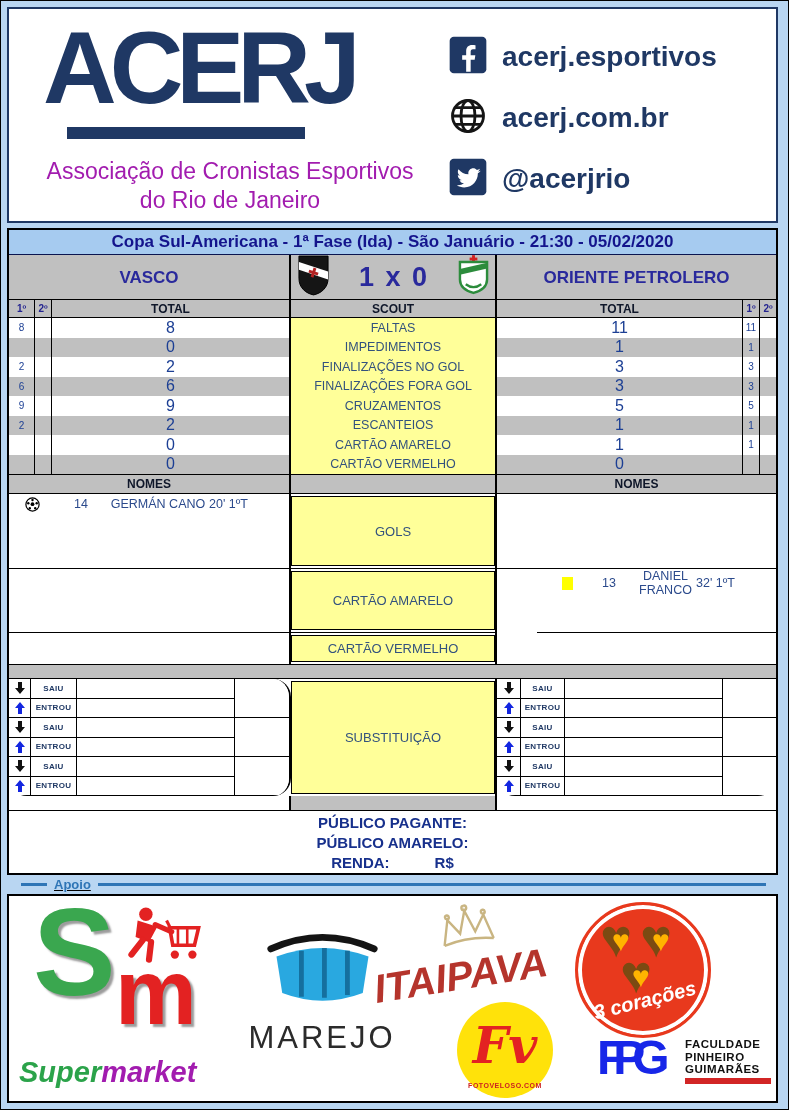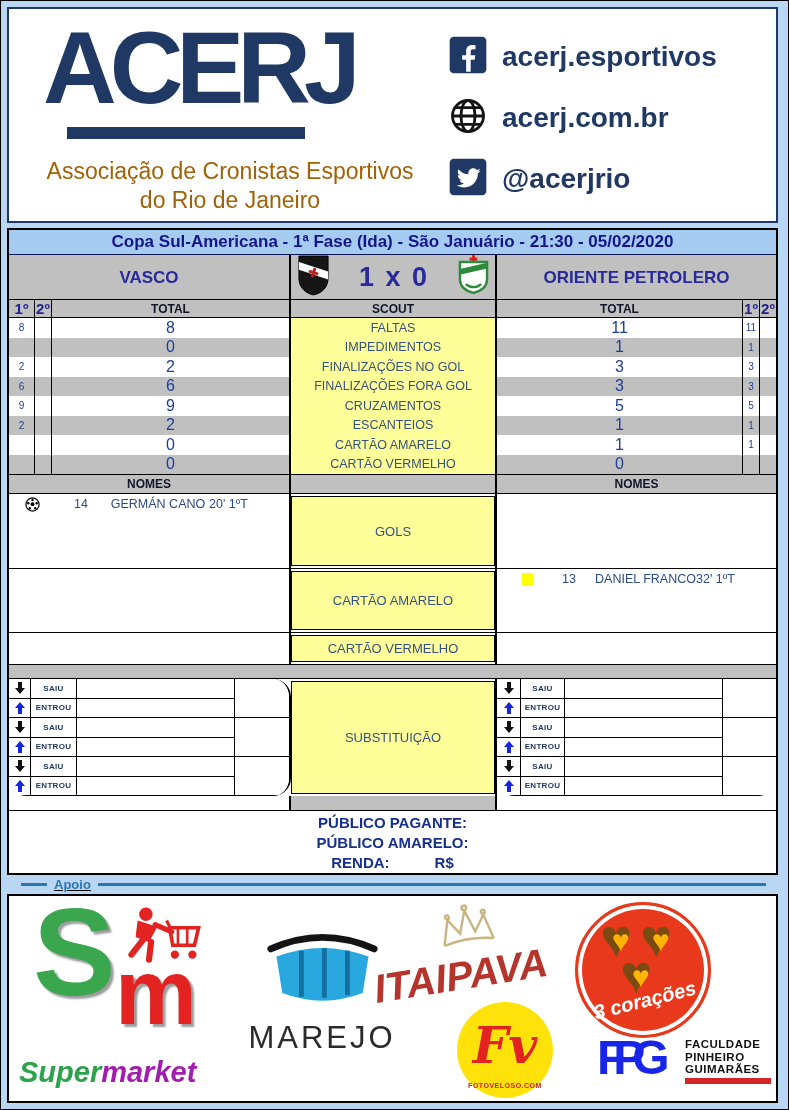--- a/index.html
+++ b/index.html
@@ -4,21 +4,21 @@
 <style>
   html,body{margin:0;padding:0;}
   body{width:789px;height:1110px;background:#e8e8e8;font-family:"Liberation Sans",sans-serif;}
   .page{position:relative;width:787px;height:1108px;background:#b9d6f2;border:1px solid #000;overflow:hidden;}
 
   
   .header-box{position:absolute;left:6px;top:6px;width:771px;height:216px;background:#fff;border:2px solid #1f3864;box-sizing:border-box;}
   .logo-block{position:absolute;left:6px;top:0;width:430px;height:212px;}
   .logo-text{position:absolute;left:28px;top:8px;font-size:102px;font-weight:bold;letter-spacing:-7px;color:#1f3864;line-height:1;}
   .logo-bar{position:absolute;left:52px;top:118px;width:238px;height:12px;background:#1f3864;}
-  .tagline{position:absolute;left:0;top:148px;width:430px;text-align:center;color:#a16207;font-size:23px;line-height:29px;}
+  .tagline{position:absolute;left:0;top:148px;width:430px;text-align:center;color:#a21caf;font-size:23px;line-height:29px;}
   .social{position:absolute;right:28px;top:26px;width:300px;display:flex;flex-direction:column;gap:17px;}
   .social-row{display:flex;align-items:center;gap:14px;}
   .social-row .txt{font-size:28px;font-weight:bold;color:#1f3864;}
 
   
   .scoreboard{position:absolute;left:6px;top:227px;width:771px;background:#fff;border:2px solid #000;box-sizing:border-box;}
   .title-bar{height:25px;background:#a6cbf0;border-bottom:1px solid #0b1550;display:flex;align-items:center;justify-content:center;
              font-size:17px;font-weight:bold;color:#14148c;box-sizing:border-box;}
   .teams-row{display:grid;grid-template-columns:282px 206px 279px;height:45px;background:#c0c0c0;border-bottom:1px solid #000;box-sizing:border-box;}
   .team-cell{display:flex;align-items:center;justify-content:center;font-size:17px;font-weight:bold;color:#29299c;box-sizing:border-box;}
@@ -26,21 +26,21 @@
   .score-text{font-size:27px;font-weight:bold;color:#29299c;letter-spacing:2px;}
   .vdiv{border-right:2px solid #000;}
 
   .g{display:grid;grid-template-columns:26px 17px 239px 206px 246px 17px 16px;}
   .cell{display:flex;align-items:center;justify-content:center;box-sizing:border-box;overflow:hidden;}
   .br1{border-right:1px solid #000;} .br2{border-right:2px solid #000;}
   .bb1{border-bottom:1px solid #000;}
   .bg-w{background:#fff;} .bg-g{background:#c0c0c0;} .bg-y{background:#ffff99;}
   .h18{height:18px;} .h19{height:19.5px;} .h20{height:20px;} .h75{height:75px;} .h64{height:64px;}
   .h32{height:32px;} .h14{height:14px;} .h117{height:117px;} .h15{height:15px;} .h62{height:62px;}
-  .hdr-sm{font-size:15px;font-weight:bold;color:#23238f;}
+  .hdr-sm{font-size:10px;font-weight:bold;color:#23238f;}
   .hdr{font-size:12px;font-weight:bold;color:#0f172a;}
   .num{font-size:16px;color:#1c3f94;}
   .numsm{font-size:10px;color:#1c3f94;}
   .scout-lbl{font-size:12.5px;color:#33527e;}
   .span-left{grid-column:1/4;} .span-right{grid-column:5/8;} .span-all{grid-column:1/8;}
   .col-center{grid-column:4/5;}
   .evt-cell{align-items:stretch;}
   .ybox{flex:1;margin:2px 0;border:1px solid #000;background:#ffff99;display:flex;align-items:center;justify-content:center;font-size:13px;color:#33527e;}
   .entry{display:grid;grid-template-columns:46px 52px 1fr 80px;align-items:center;height:20px;width:100%;
          font-size:12.5px;color:#2b4a8c;}
@@ -269,21 +269,21 @@
       </div>
       <div class="cell h75 bg-w col-center br2 bb1 evt-cell">
         <div class="ybox">GOLS</div>
       </div>
       <div class="cell h75 bg-w bb1" style="grid-column:5/8;"></div>
 
       <div class="cell h64 bg-w span-left br2 bb1"></div>
       <div class="cell h64 bg-w col-center br2 bb1 evt-cell">
         <div class="ybox">CARTÃO AMARELO</div>
       </div>
-      <div class="cell h64 bg-w bb1 evt-left" style="grid-column:5/8;">
+      <div class="cell h64 bg-w bb1 evt-left" style="grid-column:5/8;margin-left:40px;">
         <div class="entry">
           <span class="ballwrap">
               <span class="ycard"></span>
             </span>
           <span class="ctr">13</span>
           <span class="ctr">DANIEL FRANCO</span>
           <span class="tm">32' 1ºT</span>
         </div>
       </div>
 

